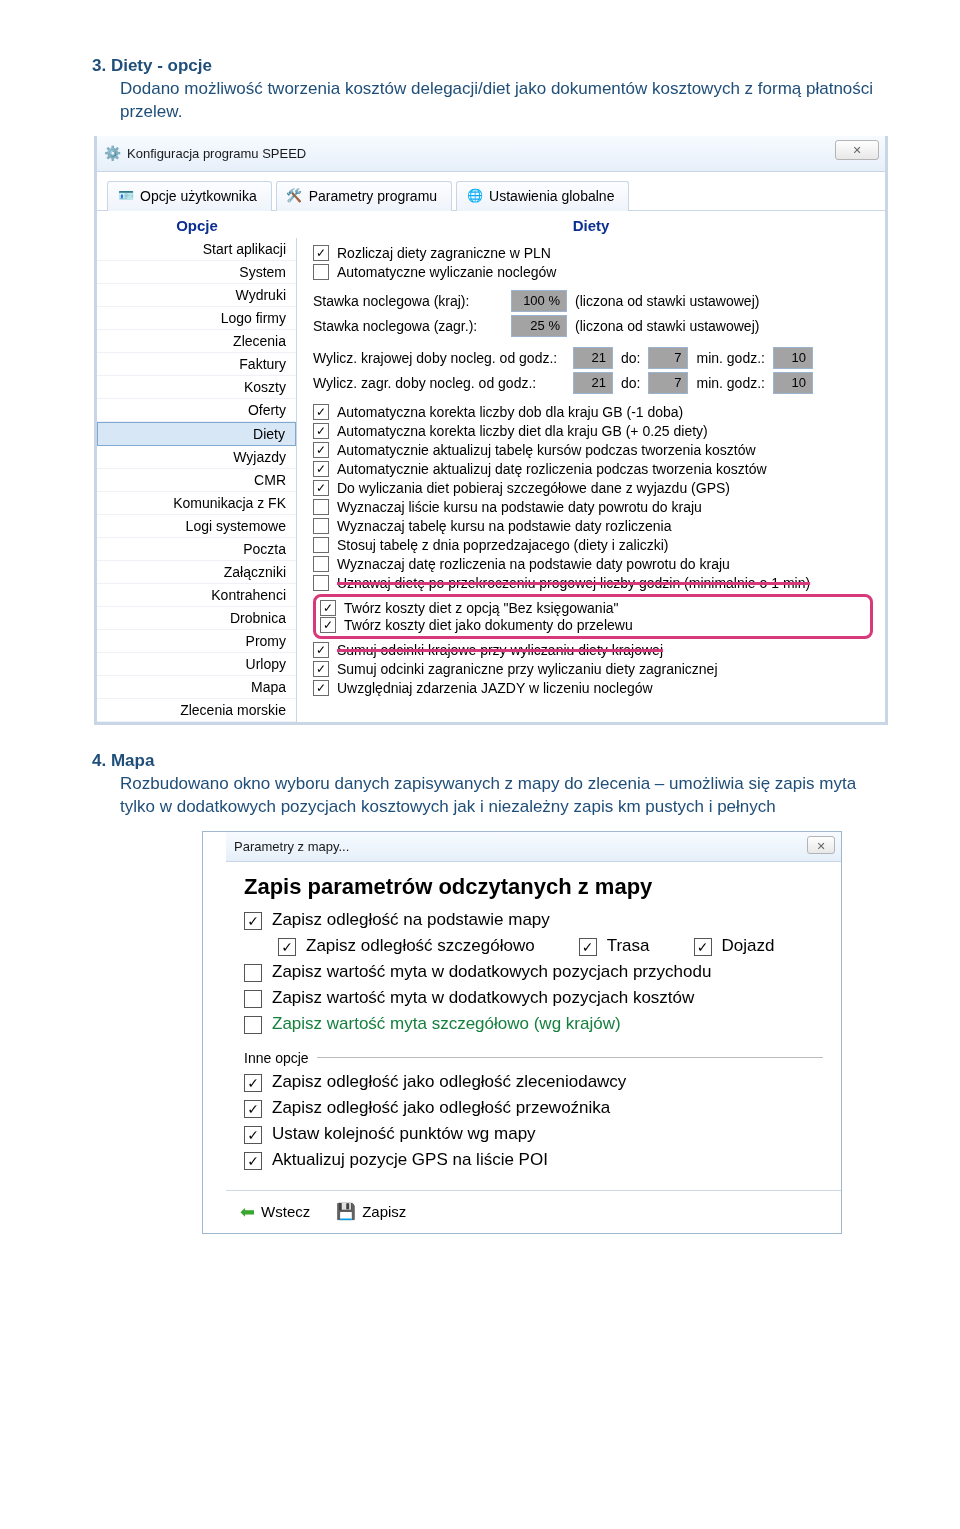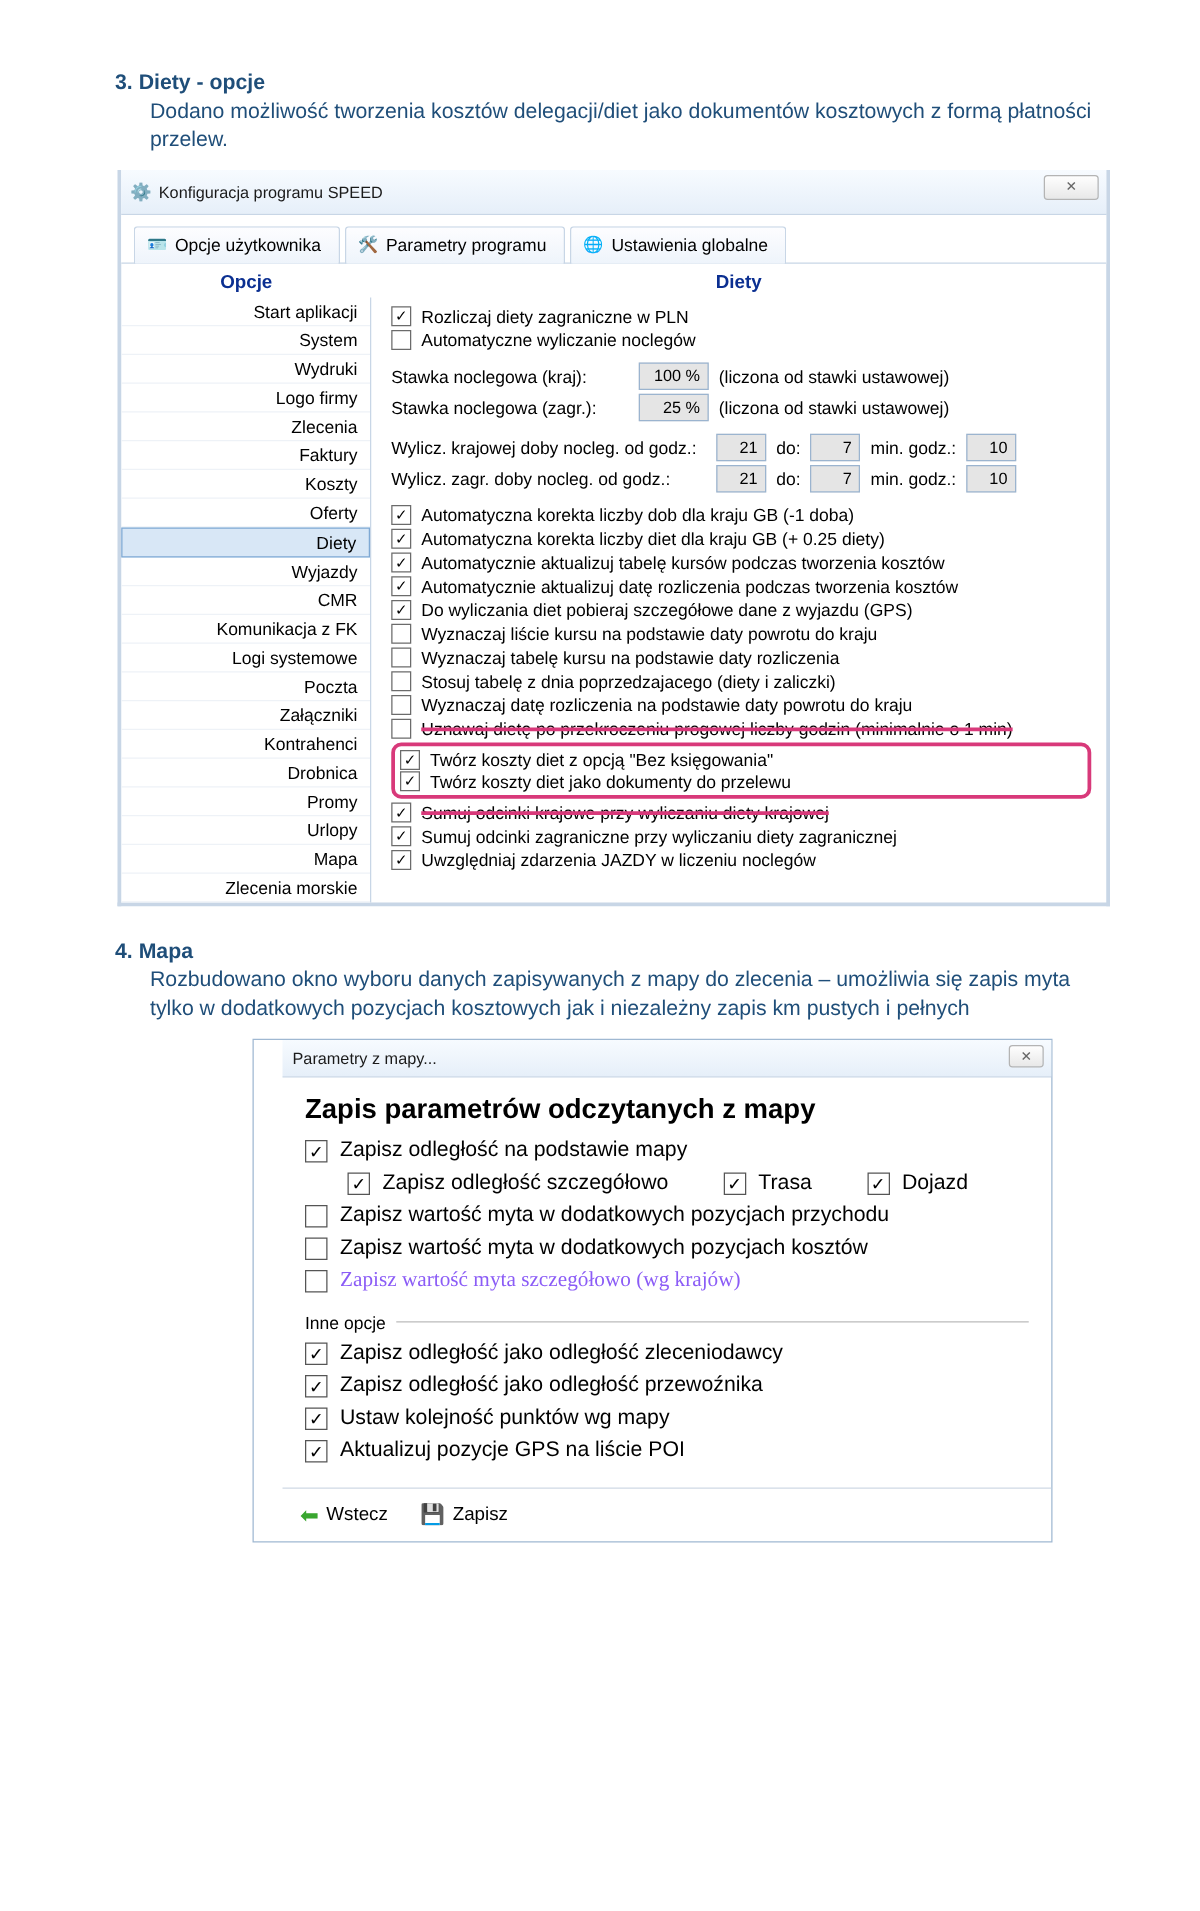--- a/index.html
+++ b/index.html
@@ -101,21 +101,21 @@
   }
   .row { display: flex; align-items: center; gap: 8px; margin: 3px 0; }
   .cb {
     width: 16px; height: 16px; border: 1px solid #6b6b6b; background:#fff;
     display: inline-flex; align-items: center; justify-content: center;
     font-size: 12px; line-height: 1;
   }
   .cb.checked::after { content: "✓"; color:#000; }
   .field {
     display: inline-block; min-width: 56px; height: 22px;
-    border: 1px solid #9bb4cf; background:#e5e5e5; text-align: right;
+    border: 1px solid #9bb4cf; background:#a3a3a3; text-align: right;
     padding: 0 6px; font-size: 13px; line-height: 20px;
   }
   .lbl { white-space: nowrap; }
   .spacer-sm { height: 4px; }
   .hl-rect {
     border: 3px solid #d8397a; border-radius: 8px;
     padding: 2px 4px; margin: 2px 0;
   }
   .hl-rect .row { margin: 1px 0; }
 
@@ -128,21 +128,21 @@
     padding-left: 23px;
   }
   .win2 .titlebar { height: 30px; }
   .win2 .closebtn { width: 28px; height: 18px; }
   .win2 .body { padding: 8px 18px 14px 18px; }
   .win2 h2 {
     font-size: 22px; font-weight: bold; margin: 4px 0 10px 0;
   }
   .row2 { display: flex; align-items: flex-end; gap: 10px; margin: 6px 0; font-size: 17px; }
   .row2.indent { margin-left: 34px; }
-  .row2.gray { color: #8b5cf6; font-family: Liberation Serif, serif; }
+  .row2.gray { color: #15803d; }
   .cb2 {
     width: 18px; height: 18px; border: 1px solid #555; background:#fff;
     display:inline-flex; align-items:center; justify-content:center; font-size:14px;
   }
   .cb2.checked::after { content:"✓"; }
   .fs-legend { font-size: 14px; margin: 16px 0 4px 0; display:flex; align-items:center; gap:8px;}
   .fs-legend .line { flex:1; height:1px; background:#bcbcbc; }
   .btnbar {
     border-top: 1px solid #cfd9e5;
     padding: 10px 14px;

